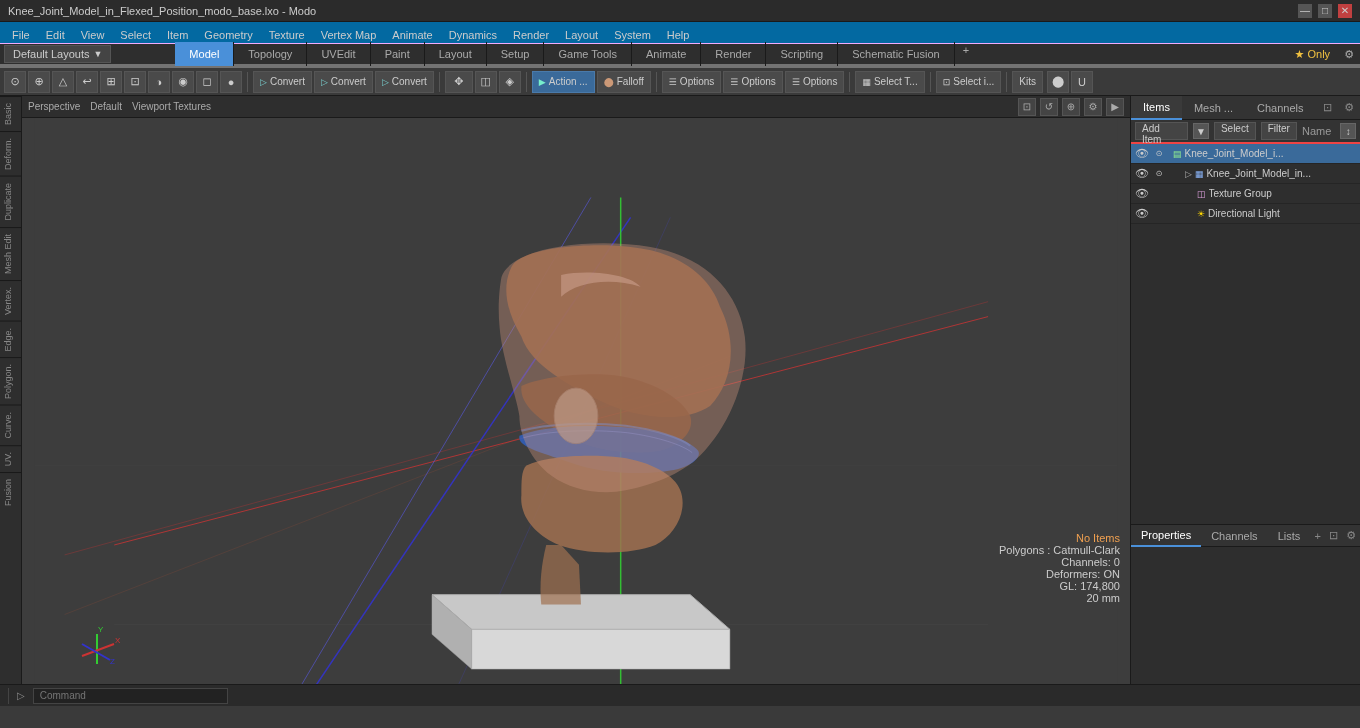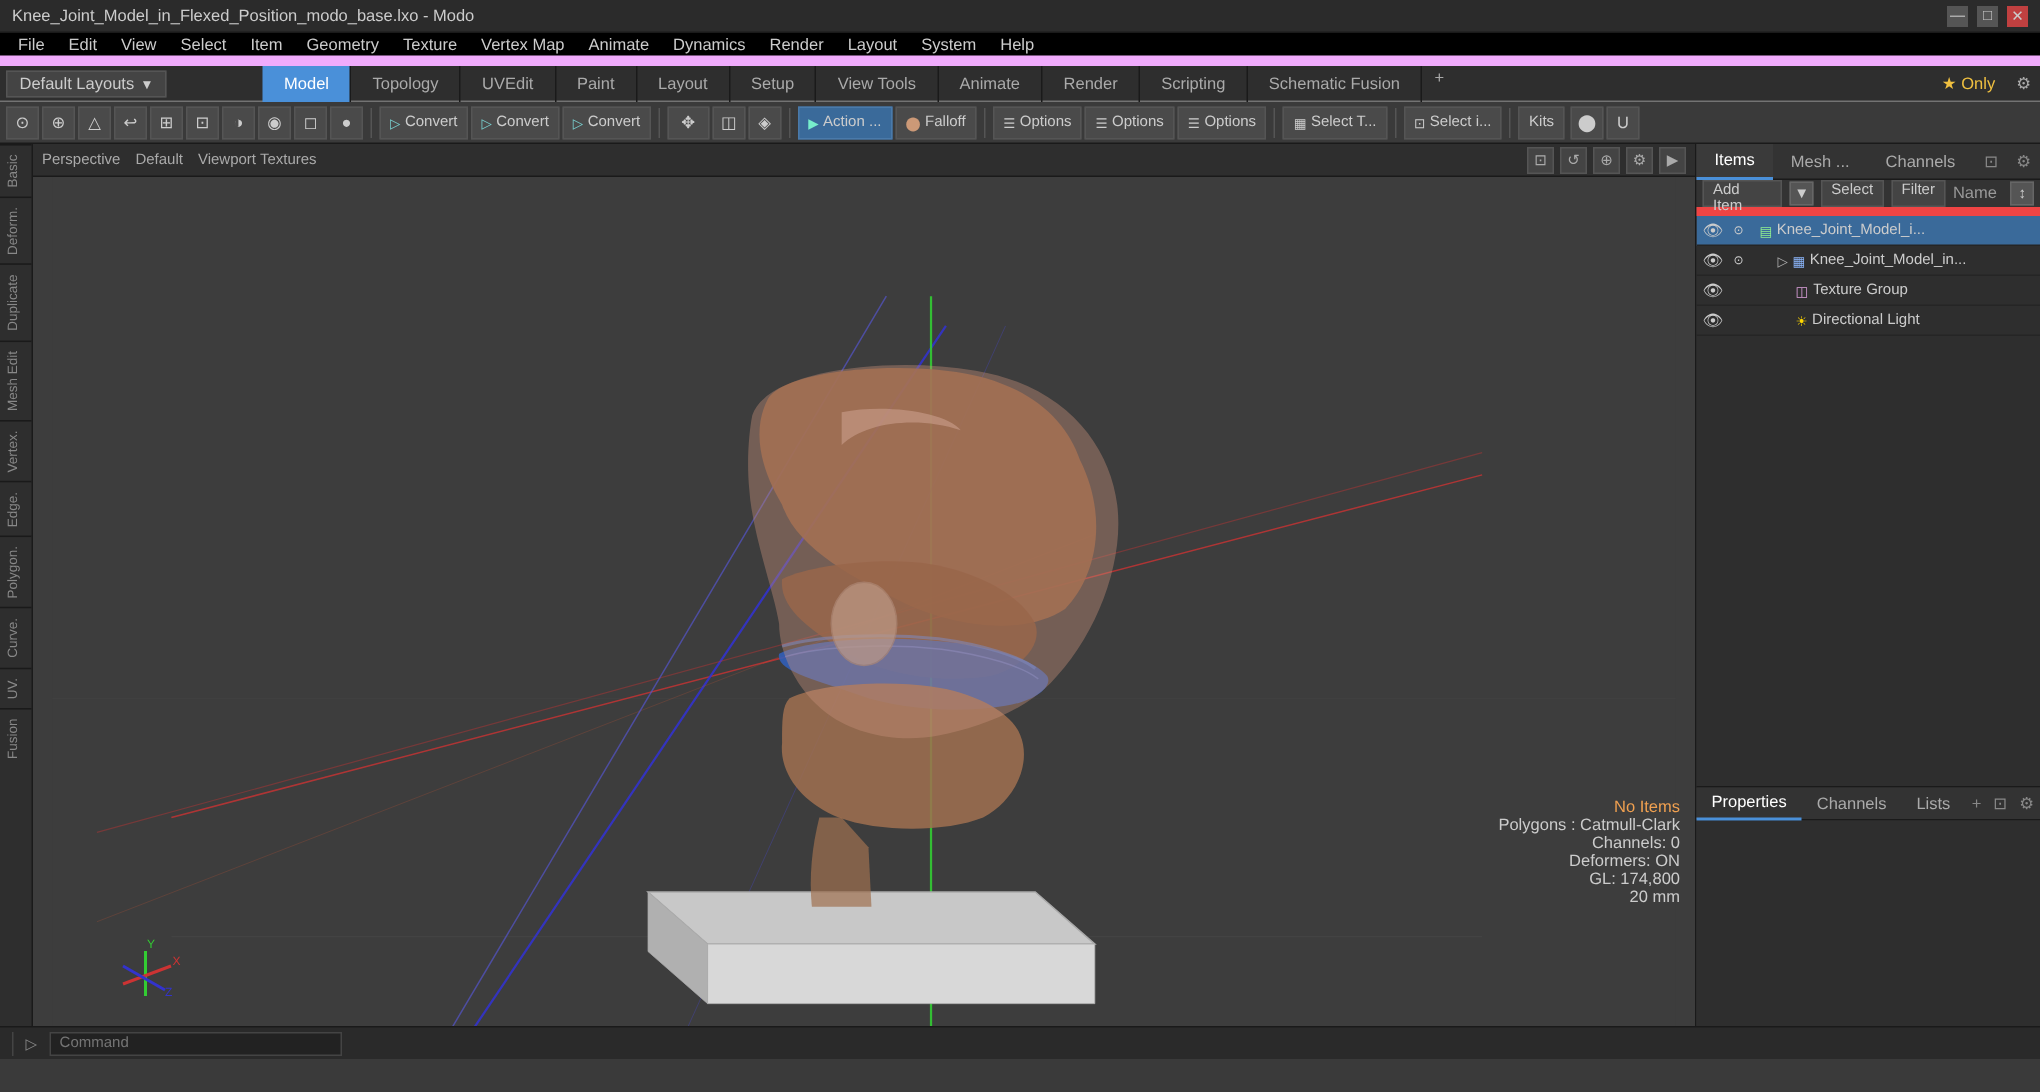--- a/index.html
+++ b/index.html
@@ -15,35 +15,35 @@
       padding: 0 8px;
       border-bottom: 1px solid #1a1a1a;
     }
     #title-bar .title { font-size: 11px; color: #ccc; }
     #title-bar .win-controls { display: flex; gap: 6px; }
     #title-bar .win-btn { width: 14px; height: 14px; background: #555; border: none; color: #ccc; font-size: 10px; cursor: pointer; display: flex; align-items: center; justify-content: center; }
 
     
     #menu-bar {
       height: 22px;
-      background: #000000;
-      display: flex;
-      align-items: flex-start;
+      background: #0369a1;
+      display: flex;
+      align-items: flex-end;
       padding: 0 4px;
-      border-bottom: 7px solid #f0abfc;
+      border-bottom: 1px solid #f0abfc;
     }
     .menu-item { padding: 2px 8px; color: #ccc; cursor: pointer; font-size: 11px; }
 
     
     #tabs-row1 {
       height: 24px;
       background: #2e2e2e;
       display: flex;
       align-items: center;
-      border-bottom: 1px solid #737373;
+      border-bottom: 4px solid #737373;
     }
     .tab-group { display: flex; margin-left: 60px; }
     .tab { padding: 2px 14px; height: 24px; display: flex; align-items: center; cursor: pointer; font-size: 11px; color: #aaa; border-right: 1px solid #1a1a1a; }
     .tab.active { background: #4a90d9; color: #fff; }
     .tab-add { padding: 2px 8px; color: #aaa; cursor: pointer; }
     .tab-only { margin-left: auto; padding: 2px 8px; color: #f0c040; font-size: 11px; display: flex; align-items: center; }
     .gear-btn { padding: 2px 6px; color: #aaa; cursor: pointer; }
 
     
     #toolbar-row {
@@ -164,21 +164,21 @@
     .items-tab-spacer { flex: 1; }
     .items-tab-btn { padding: 2px 6px; color: #888; cursor: pointer; }
 
     #items-toolbar {
       height: 24px;
       background: #333;
       display: flex;
       align-items: center;
       padding: 0 4px;
       gap: 5px;
-      border-bottom: 6px solid #ef4444;
+      border-bottom: 2px solid #ef4444;
     }
     .items-tool-btn {
       height: 18px;
       padding: 0 6px;
       background: #444;
       border: 1px solid #555;
       color: #ccc;
       font-size: 10px;
       cursor: pointer;
     }
@@ -281,21 +281,21 @@
     <span>Default Layouts</span>
     <span style="font-size:9px;">▼</span>
   </div>
   <div class="tab-group">
   <div class="tab active">Model</div>
       <div class="tab">Topology</div>
       <div class="tab">UVEdit</div>
       <div class="tab">Paint</div>
       <div class="tab">Layout</div>
       <div class="tab">Setup</div>
-      <div class="tab">View Tools</div>
+      <div class="tab">Game Tools</div>
       <div class="tab">Animate</div>
       <div class="tab">Render</div>
       <div class="tab">Scripting</div>
       <div class="tab">Schematic Fusion</div>
       <div class="tab-add">+</div>
     </div>
   <div class="tab-only">
     <span>★ Only</span>
   </div>
   <div class="gear-btn">⚙</div>

